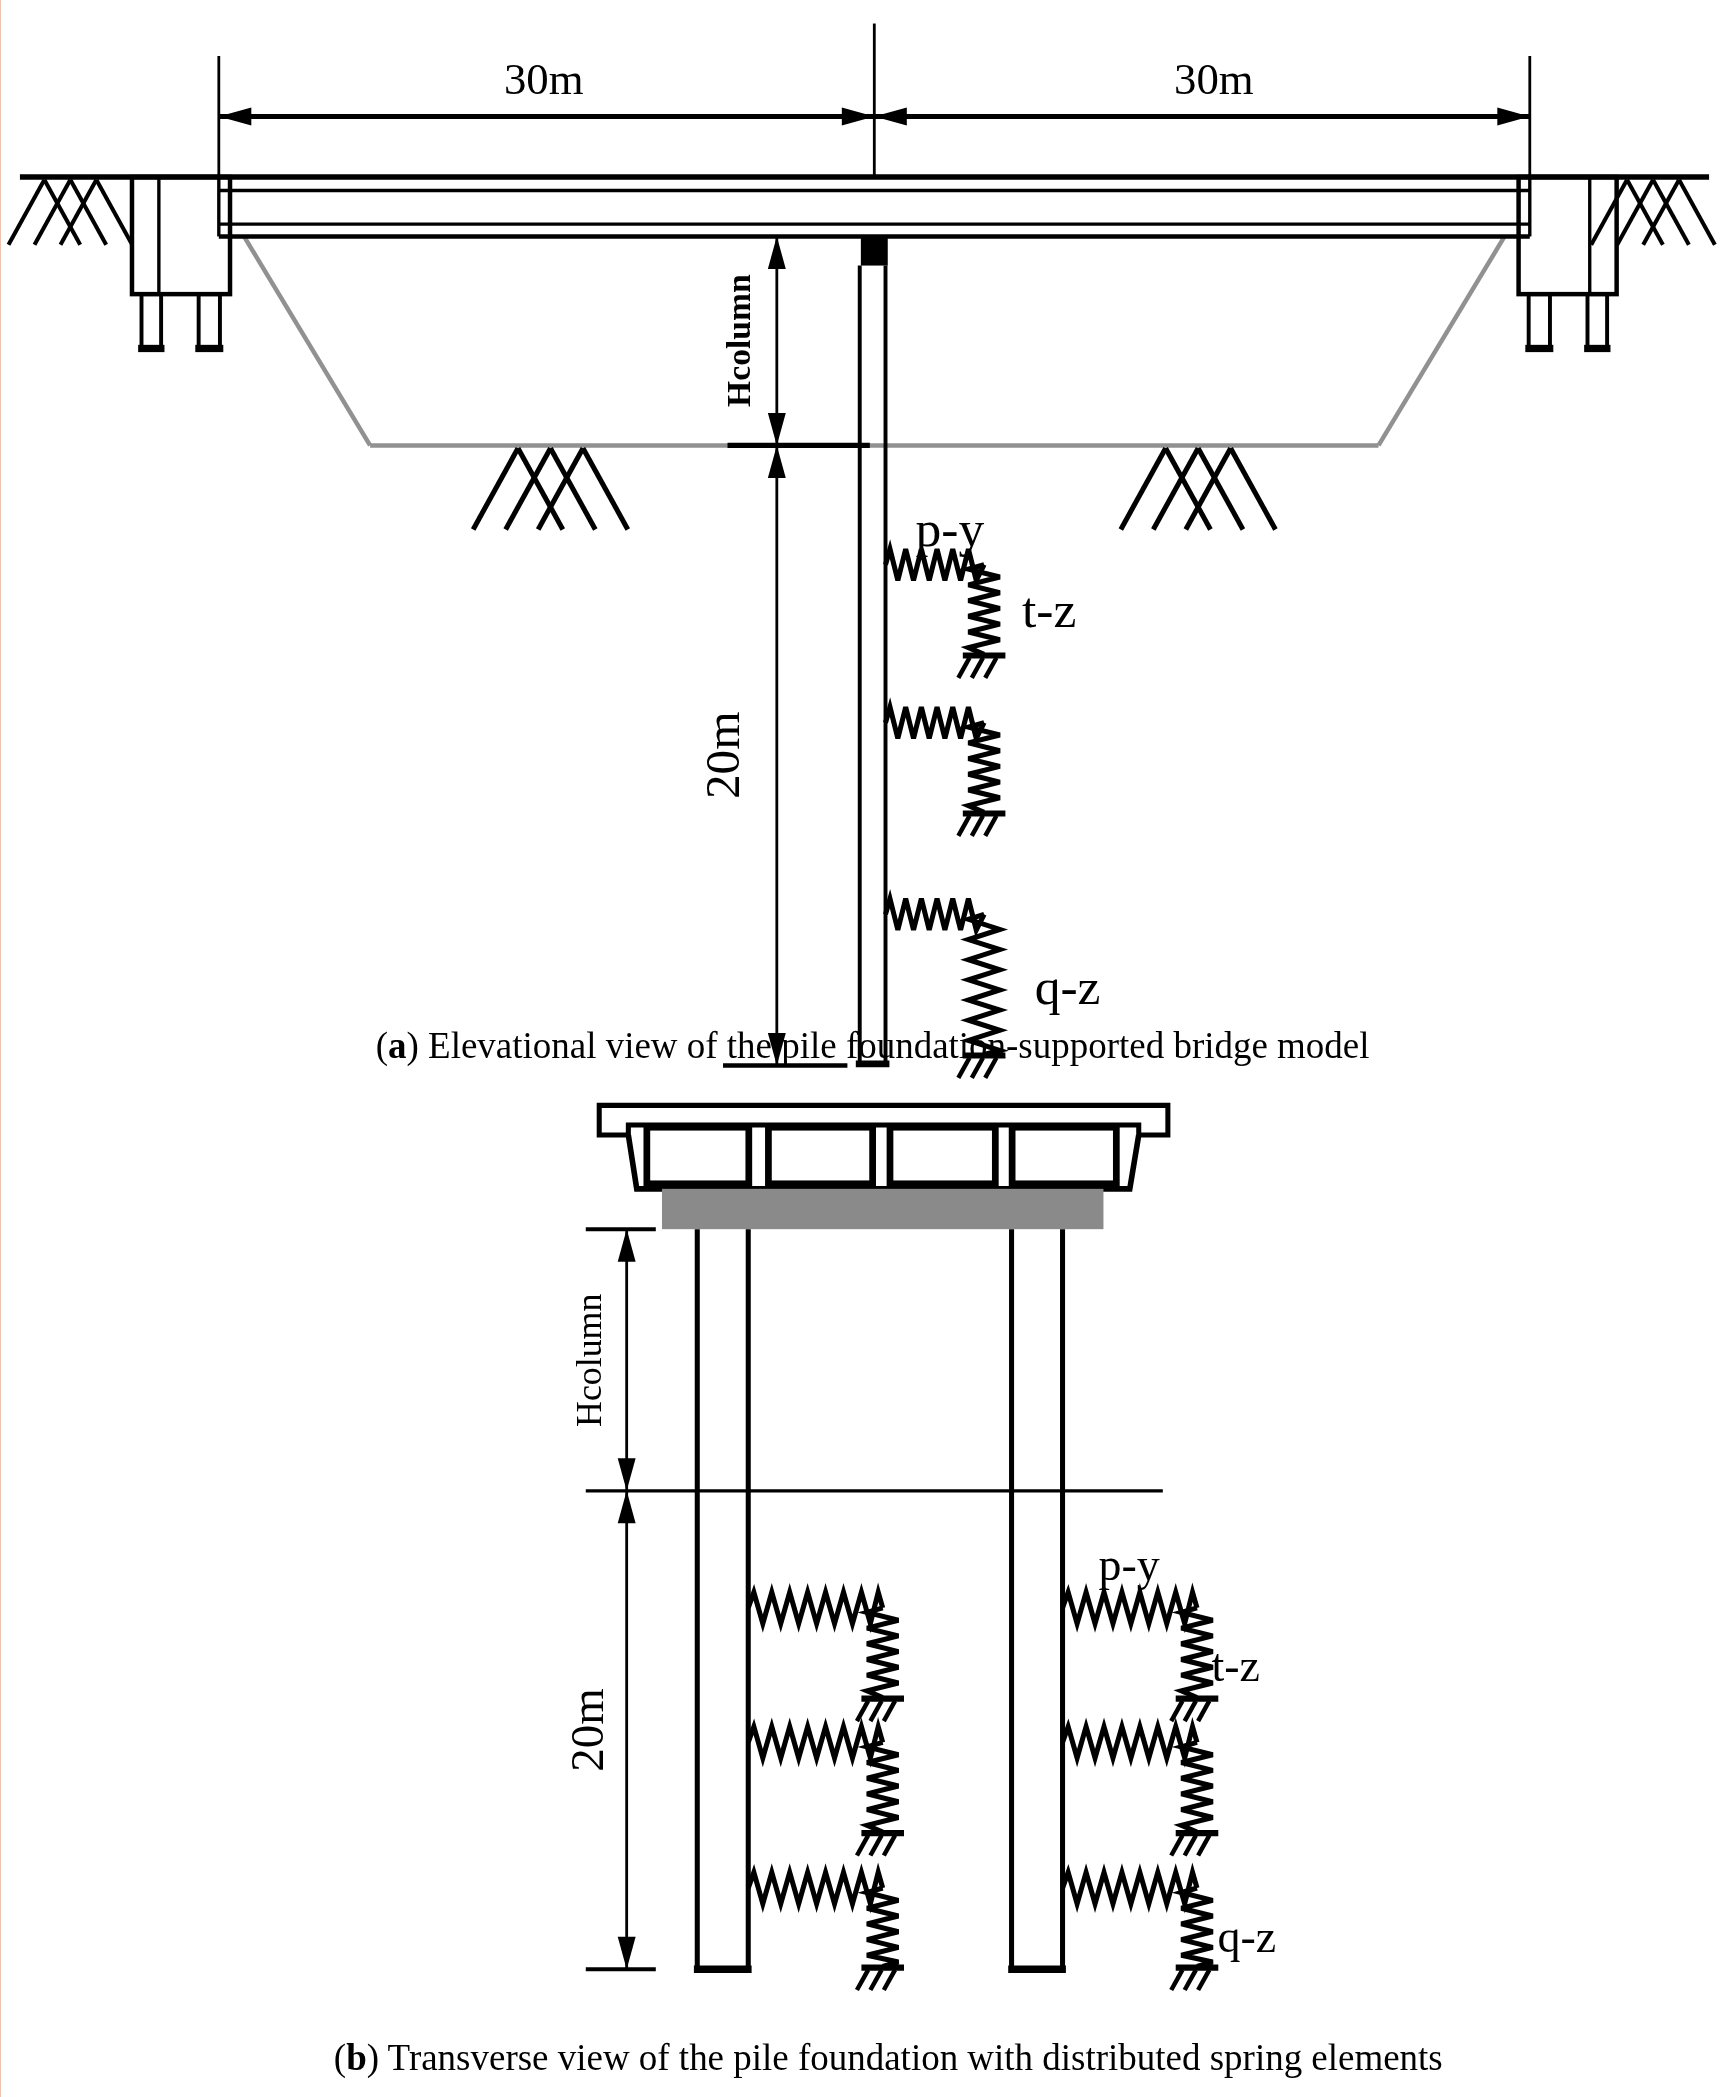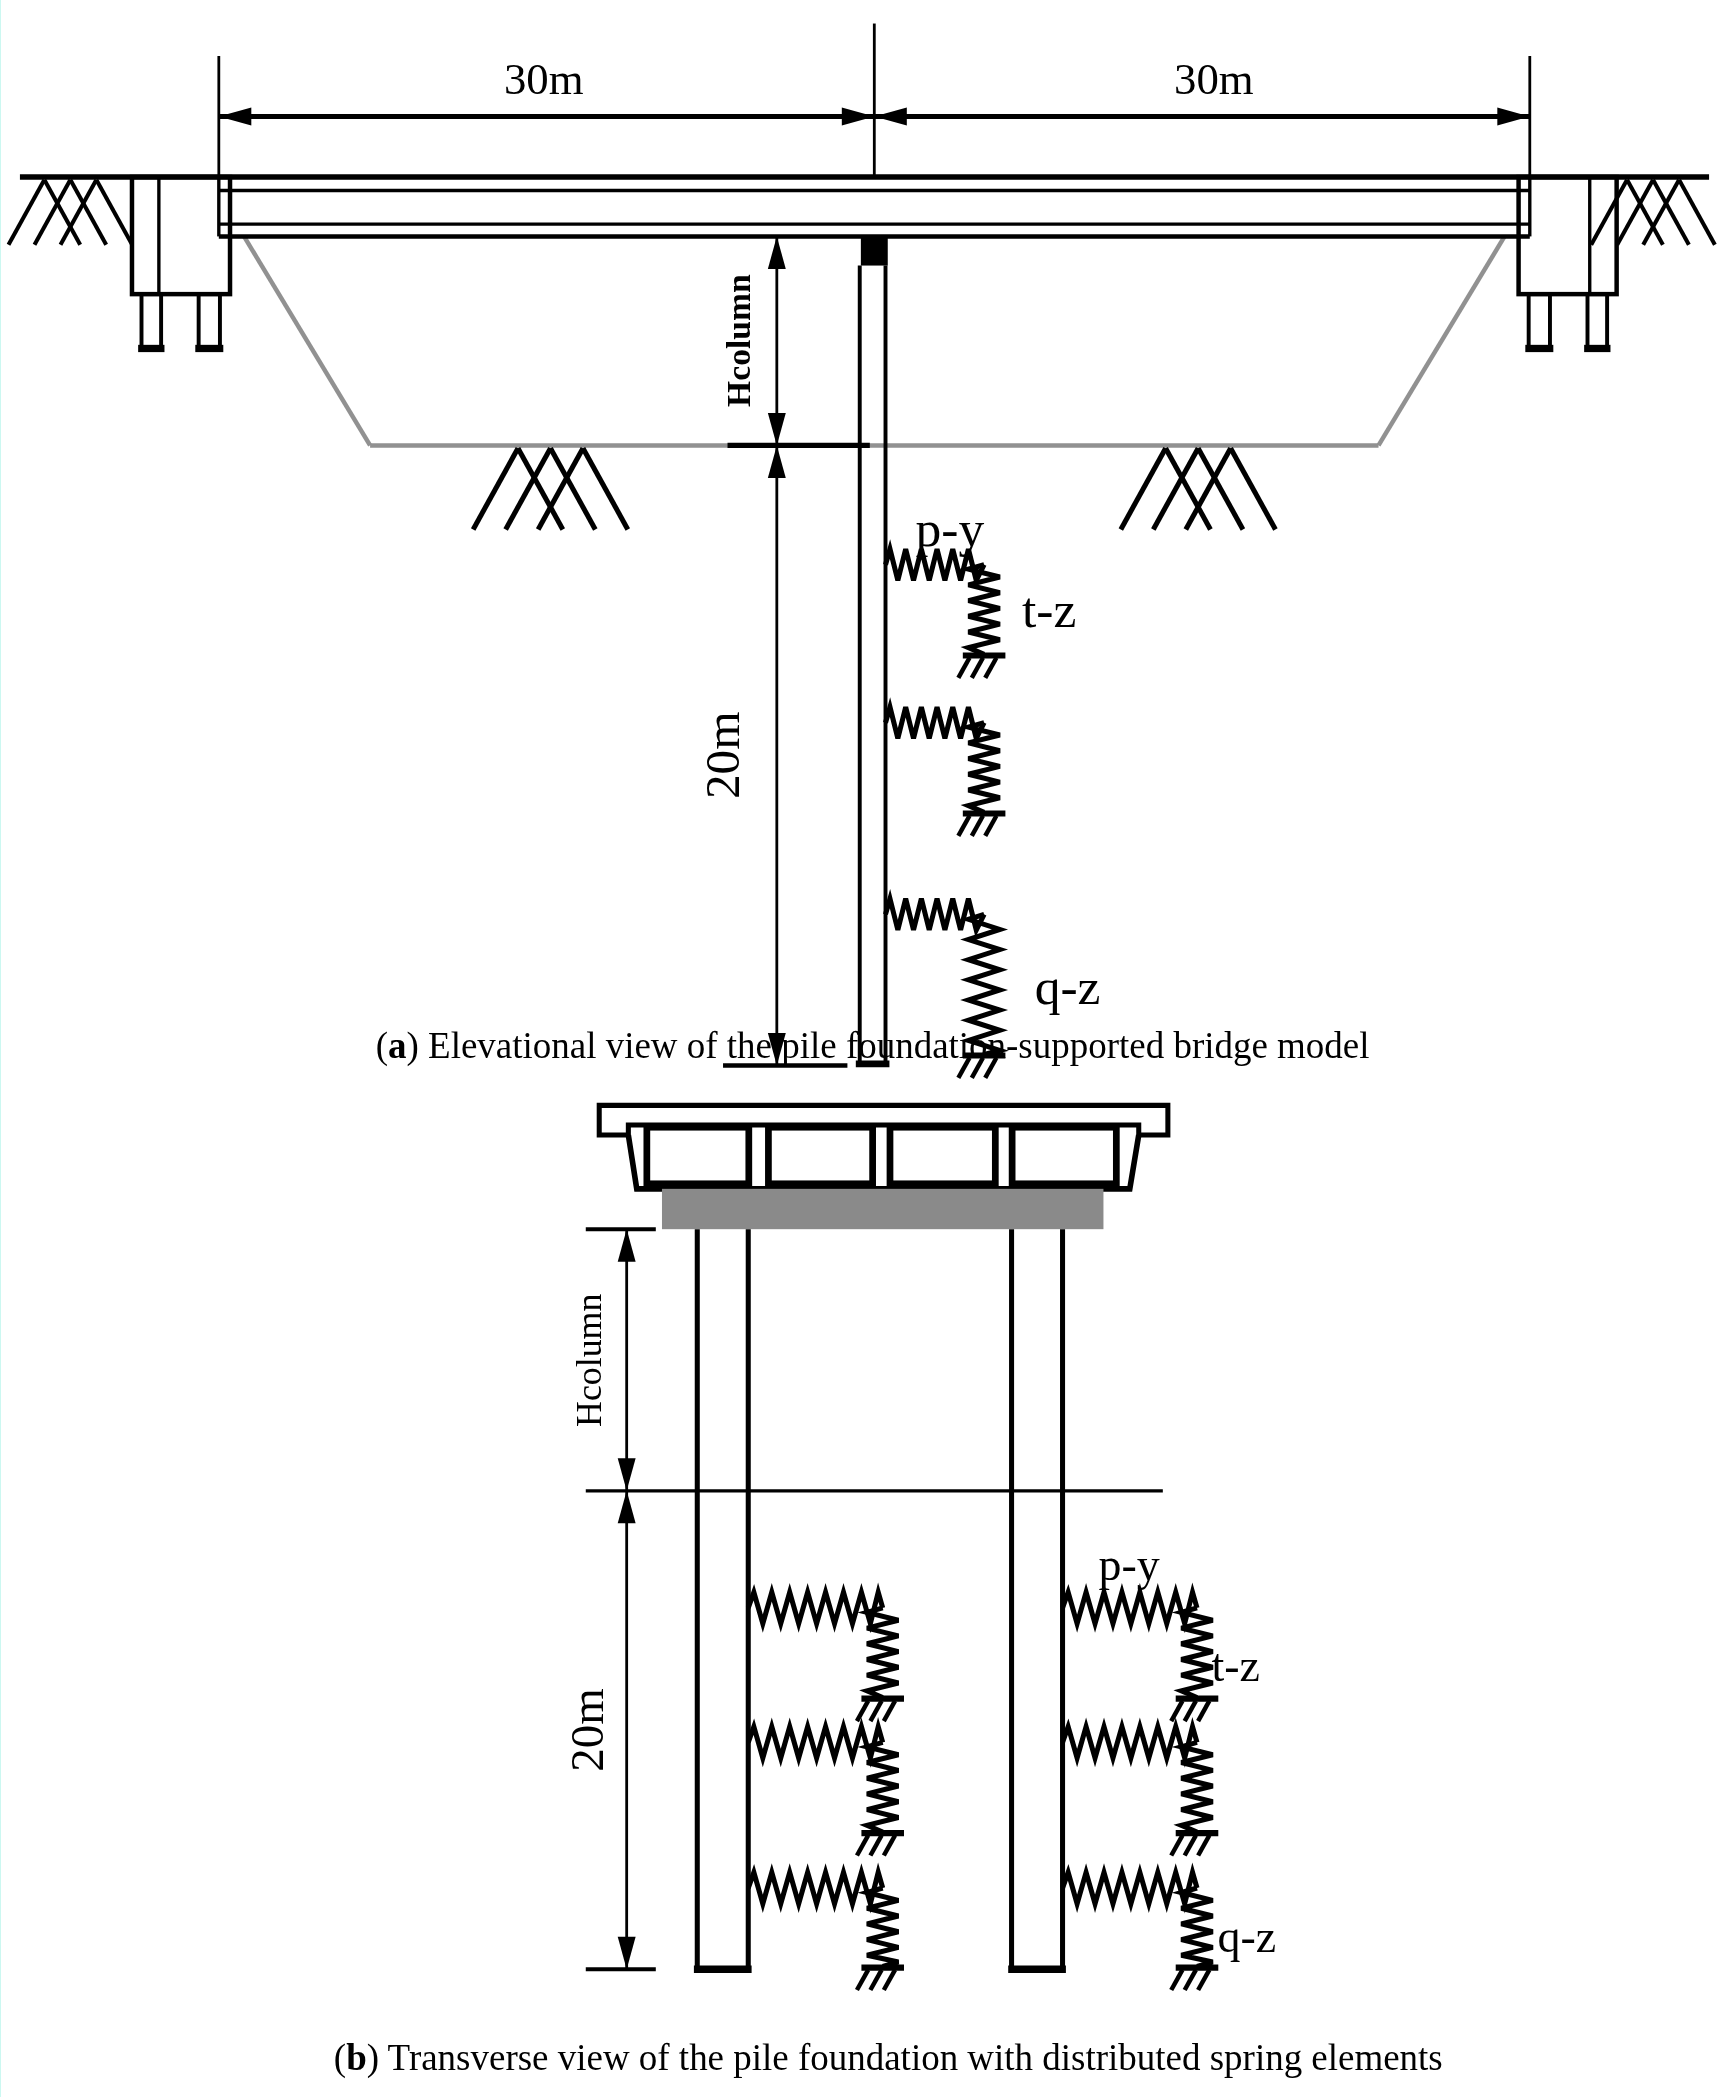--- a/index.html
+++ b/index.html
@@ -1,16 +1,16 @@
 <!DOCTYPE html>
 <html style="font-size:9px"><head>
 <meta charset="utf-8">
 <style>
   html,body{margin:0;padding:0;background:#ffffff;}
-  .page{width:1567px;height:2097px;background:#5eead4;}
+  .page{width:1567px;height:2097px;background:#c2410c;}
   svg{display:block;}
   text{font-family:"Liberation Serif","DejaVu Serif",serif;fill:#000;}
   .lbl{font-size:92px;}
   .lblb{font-size:82px;}
   .dim30{font-size:80px;}
   .dim20a{font-size:88px;}
   .dim20b{font-size:84px;}
   .hcola{font-size:60px;font-weight:bold;}
   .hcolb{font-size:64px;}
   .cap{font-size:66px;}

